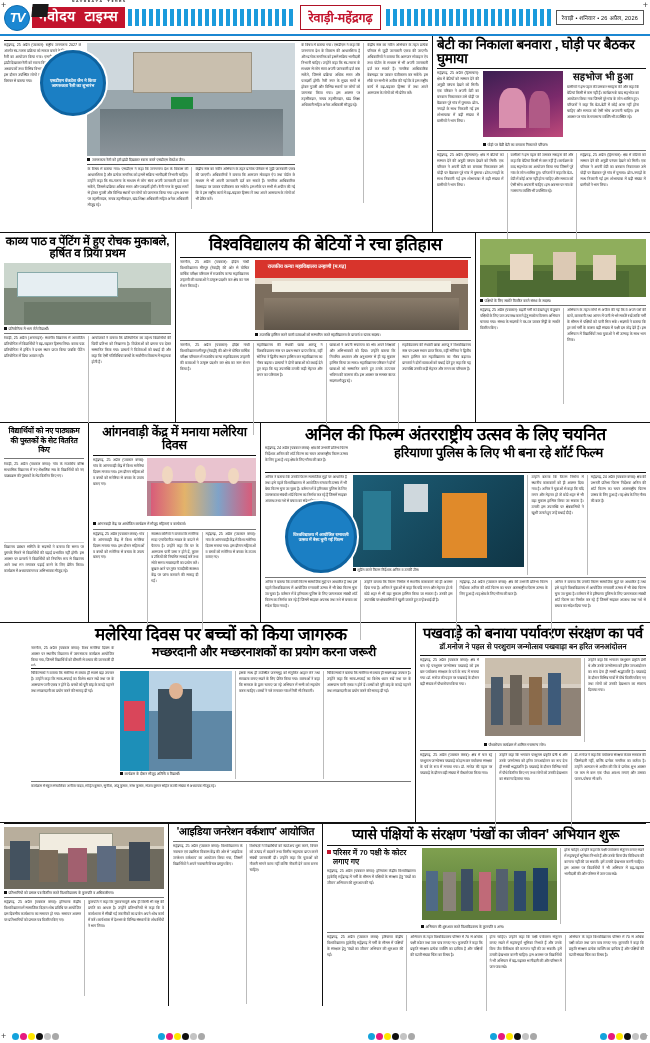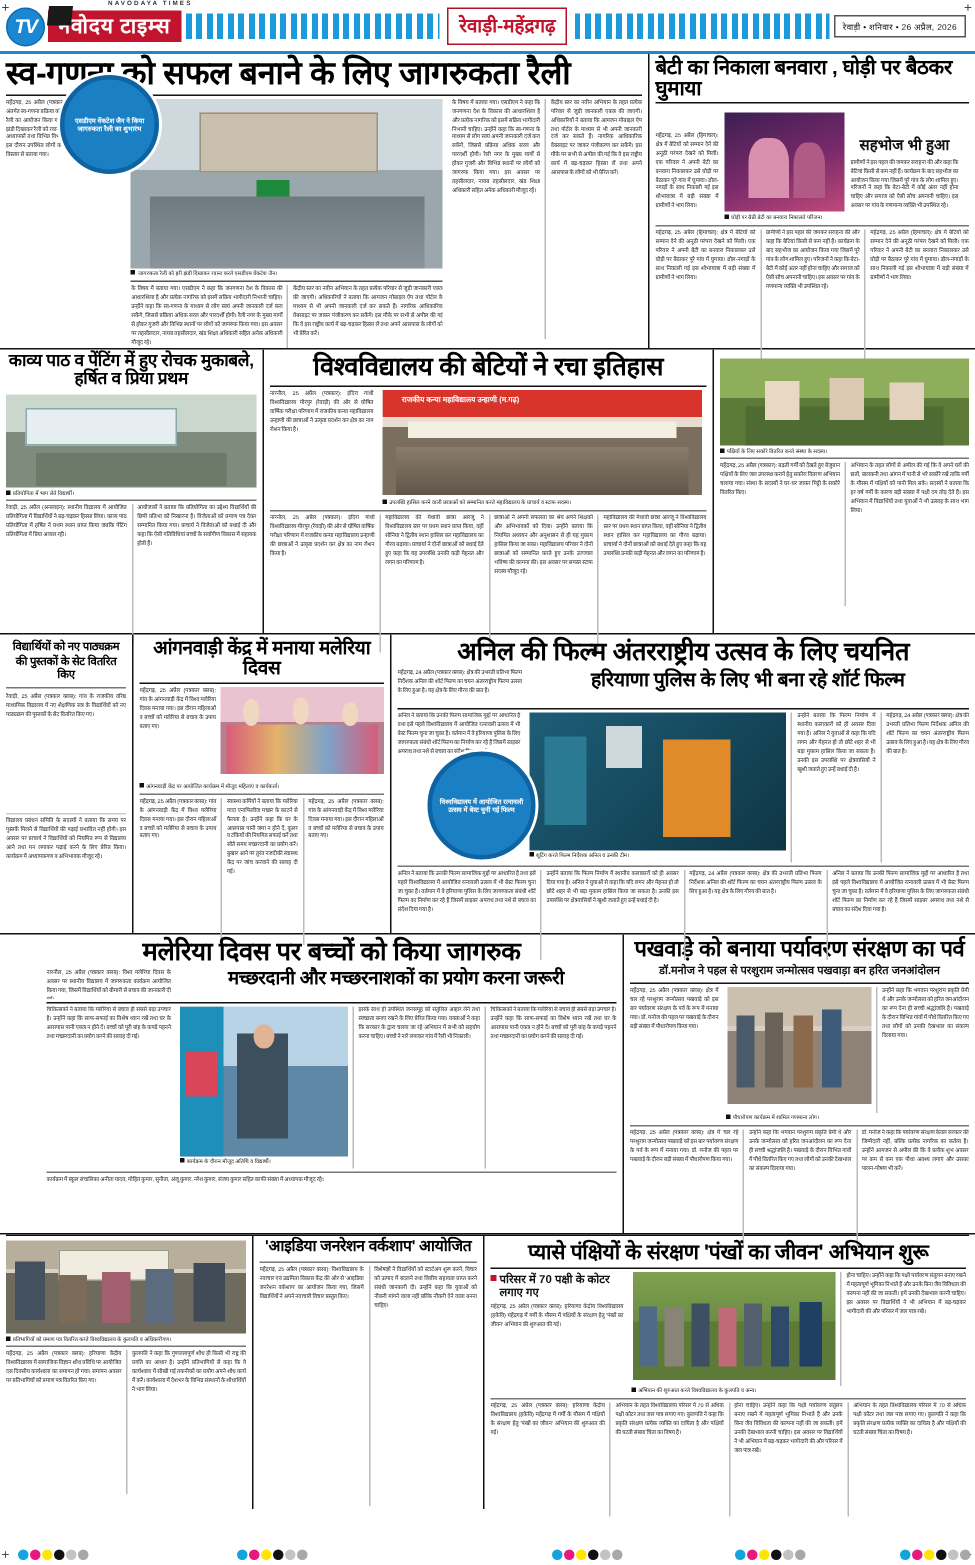--- a/index.html
+++ b/index.html
@@ -17,21 +17,21 @@
     position: relative; height: 34px; width: 650px;
     display: flex; align-items: center; padding: 3px 6px 2px 4px;
   }
   .tv-logo {
     width: 26px; height: 26px; border-radius: 50%;
     background: #1b87d2; color: #fff; flex: 0 0 auto;
     display:flex; align-items:center; justify-content:center;
     font-weight: bold; font-size: 13px; font-style: italic;
     letter-spacing:-1px; border: 1.5px solid #0d6cae;
   }
-  .nameplate { position: relative; margin-left: 2px; flex: 0 0 auto; }
+  .nameplate { position: relative; margin-left: 2px; flex: 0 0 auto; font-family: Liberation Mono, monospace; }
   .np-red {
     background: #c3142d; color:#fff; padding: 3px 7px 4px 7px;
     font-weight: bold; font-size: 14px; letter-spacing: .5px;
     line-height: 1; white-space: nowrap;
   }
   .np-black {
     position:absolute; left: 0px; top: -3px;
     width: 16px; height: 13px; background:#1a1a1a;
     transform: skewX(-6deg);
   }
@@ -139,21 +139,20 @@
       <span>रेवाड़ी-महेंद्रगढ़</span>
     </div>
     <div class="barcodes"></div>
     <div class="dateline">रेवाड़ी • शनिवार • 26 अप्रैल, 2026</div>
   </div>
   <div class="rule-blue"></div>
 
   <div class="row" style="height:196px;">
 
     <div style="width:432px; padding:2px 4px 0 4px;">
-      <div class="hl hl-xl">स्व-गणना को सफल बनाने के लिए जागरुकता रैली</div>
       <div style="border-top:.8px solid #111;margin:2px 0 2px 0;"></div>
       <div class="row" style="height:160px;">
         <div style="width:82px;position:relative;padding-right:3px;">
           <div class="body-col dense">महेंद्रगढ़, 25 अप्रैल (पत्रकार): राष्ट्रीय जनगणना 2027 के अंतर्गत स्व-गणना प्रक्रिया को सफल बनाने के लिए जागरुकता रैली का आयोजन किया गया। एसडीएम वेंकटेश जैन ने हरी झंडी दिखाकर रैली को रवाना किया। रैली में स्कूली विद्यार्थियों, अध्यापकों तथा विभिन्न विभागों के कर्मचारियों ने भाग लिया। इस दौरान उपस्थित लोगों को स्व-गणना के महत्व के बारे में विस्तार से बताया गया।</div>
         </div>
         <div style="width:218px;padding:0 3px;position:relative;">
           <div class="photo ph-rally" style="height:113px;">
             <div style="position:absolute;left:26%;top:10%;color:#c01;font-size:4px;font-weight:bold;">LMB GOVT SR. SEC SCHOOL SEHLANG</div>
             <div style="position:absolute;left:40%;top:48%;width:22px;height:26px;background:#1c8a3a;"></div>
             <div style="position:absolute;left:6%;bottom:0;width:88%;height:42%;background:linear-gradient(180deg,#6d7a80,#8b949a);"></div>
@@ -176,21 +175,21 @@
       </div>
 
       <div class="callout" style="left:40px;top:50px;width:66px;height:66px;font-size:4.4px;">
         <span>एसडीएम वेंकटेश जैन ने किया जागरुकता रैली का शुभारंभ</span>
       </div>
     </div>
 
     <div style="width:218px;border-left:1px solid #111;padding:2px 4px 0 4px;">
       <div class="hl hl-md">बेटी का निकाला बनवारा , घोड़ी पर बैठकर घुमाया</div>
       <div style="border-top:.6px solid #111;margin:2px 0;"></div>
-      <div class="row" style="height:70px;align-items:flex-end;">
+      <div class="row" style="height:70px;">
         <div class="body-col dense" style="width:44px;padding-right:2px;">महेंद्रगढ़, 25 अप्रैल (हिमाचल): क्षेत्र में बेटियों को सम्मान देने की अनूठी परंपरा देखने को मिली। एक परिवार ने अपनी बेटी का बनवारा निकालकर उसे घोड़ी पर बैठाकर पूरे गांव में घुमाया। ढोल-नगाड़ों के साथ निकाली गई इस शोभायात्रा में बड़ी संख्या में ग्रामीणों ने भाग लिया।</div>
         <div style="width:84px;padding:0 2px;">
           <div class="photo ph-temple" style="height:66px;">
             <div style="position:absolute;left:20%;top:25%;width:34%;height:60%;background:#d98fae;border-radius:40% 40% 0 0;"></div>
             <div style="position:absolute;left:58%;top:30%;width:26%;height:55%;background:#b05a86;border-radius:40% 40% 0 0;"></div>
           </div>
         </div>
         <div style="width:74px;padding-left:2px;">
           <div class="subhl" style="font-size:10px;text-align:center;">सहभोज भी हुआ</div>
           <div class="body-col dense" style="margin-top:2px;">ग्रामीणों ने इस पहल की जमकर सराहना की और कहा कि बेटियां किसी से कम नहीं हैं। कार्यक्रम के बाद सहभोज का आयोजन किया गया जिसमें पूरे गांव के लोग शामिल हुए। परिजनों ने कहा कि बेटा-बेटी में कोई अंतर नहीं होना चाहिए और समाज को ऐसी सोच अपनानी चाहिए। इस अवसर पर गांव के गणमान्य व्यक्ति भी उपस्थित रहे।</div>

